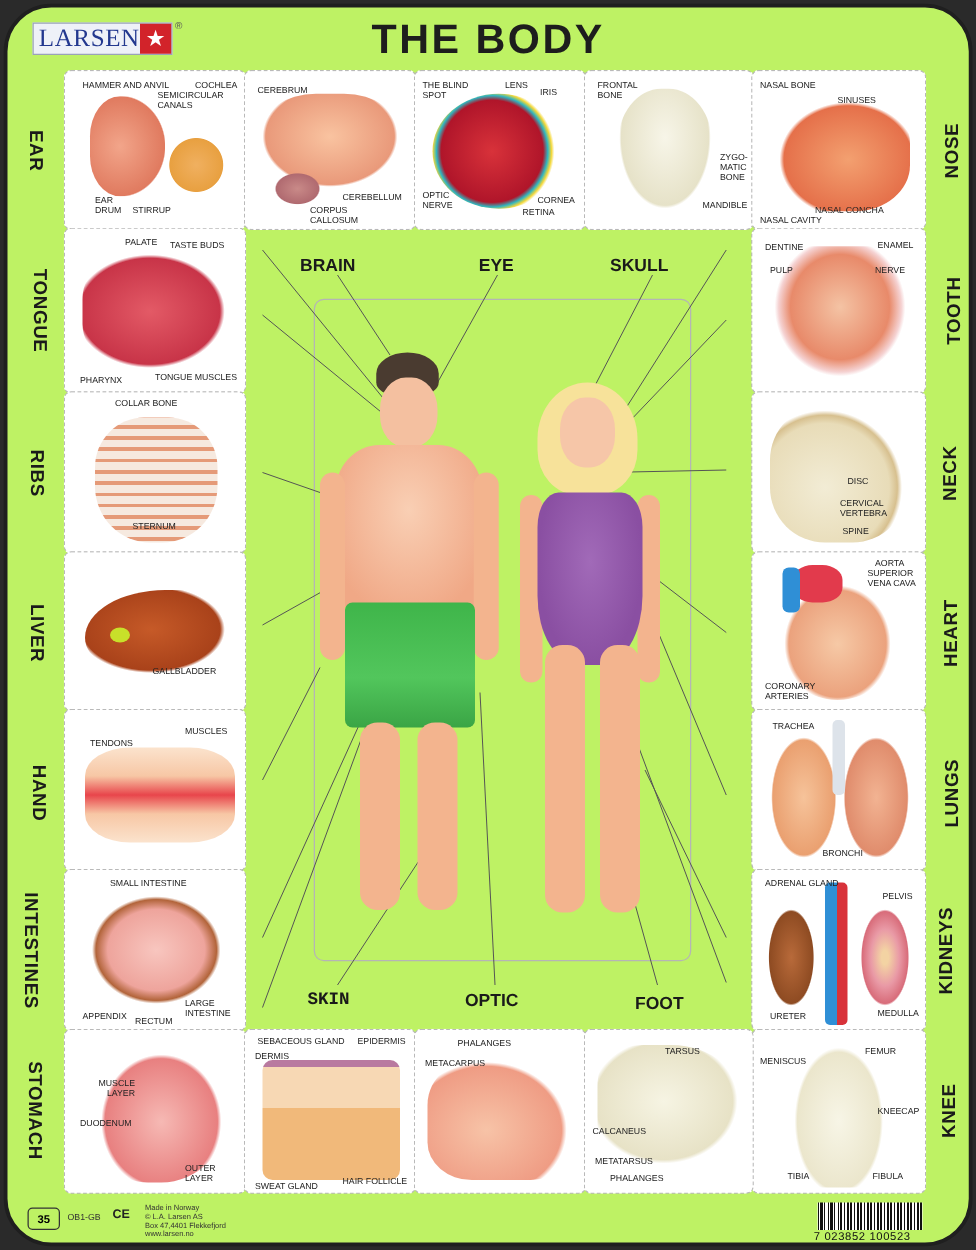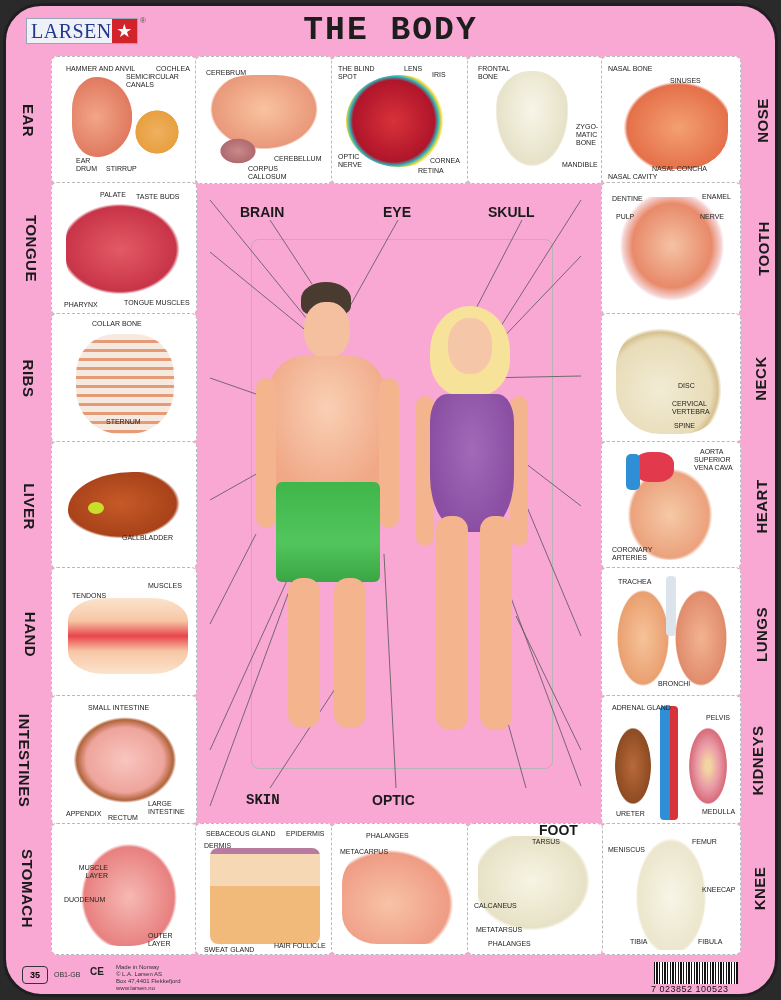--- a/index.html
+++ b/index.html
@@ -1,39 +1,39 @@
 <!DOCTYPE html>
 <html><head>
 <meta charset="utf-8">
 <style>
   * { box-sizing: border-box; margin: 0; padding: 0; }
   html, body { width: 781px; height: 1000px; background: #2a2a2a; overflow: hidden; }
   body { font-family: "Liberation Sans", sans-serif; position: relative; }
   .board {
     position: absolute; left: 3px; top: 3px; width: 775px; height: 994px;
-    background: #f9a8d4; border-radius: 38px;
+    background: #bef264; border-radius: 38px;
     border: 3px solid #1f1f1f;
   }
   .logo {
     position: absolute; left: 20px; top: 12px; height: 26px; width: 112px;
     display: flex; align-items: stretch;
     border: 1px solid #9aa3b8; background: #eef1f8;
   }
   .logo-text {
     flex: 1; color: #23388f; font-family: "Liberation Serif", serif;
     font-size: 20px; line-height: 24px; padding-left: 4px; letter-spacing: 0.5px;
   }
   .logo-star {
     width: 26px; background: #d2232a; color: #fff; display: flex;
     align-items: center; justify-content: center; font-size: 18px;
   }
   .logo-reg { position: absolute; left: 134px; top: 10px; font-size: 8px; color: #555; }
   .title {
     position: absolute; left: 0; right: 0; top: 6px; text-align: center;
-    font-family: Liberation Mono, monospace; font-weight: bold; font-size: 33px;
+    font-family: Liberation Sans, sans-serif; font-weight: bold; font-size: 33px;
     letter-spacing: 2px; color: #1d1d1d;
   }
   .tile {
     position: absolute; background: #fff;
     border: 1.5px dashed #b9b9b9; border-radius: 6px; overflow: hidden;
   }
   .tile .lbl {
     position: absolute; font-size: 7px; color: #222; line-height: 8px;
     text-transform: uppercase; white-space: nowrap;
   }
@@ -243,21 +243,21 @@
   <span class="side-label side-right" style="left:728px;top:492px;">HEART</span>
   <span class="side-label side-right" style="left:728px;top:620px;">LUNGS</span>
   <span class="side-label side-right" style="left:716px;top:746px;">KIDNEYS</span>
   <span class="side-label side-right" style="left:732px;top:874px;">KNEE</span>
 
   <span class="center-label" style="left:234px;top:198px;">BRAIN</span>
   <span class="center-label" style="left:377px;top:198px;">EYE</span>
   <span class="center-label" style="left:482px;top:198px;">SKULL</span>
   <span class="center-label" style="left:240px;top:786px;font-family:Liberation Mono, monospace;">SKIN</span>
   <span class="center-label" style="left:366px;top:786px;">OPTIC</span>
-  <span class="center-label" style="left:502px;top:816px;margin-left:31px;">FOOT</span>
+  <span class="center-label" style="left:502px;top:788px;">FOOT</span>
 
   <div class="puzzle-frame"></div>
 
   <svg style="position:absolute;left:0;top:0;" width="775" height="994">
     <g stroke="#555" stroke-width="0.8" fill="none">
       <line x1="204" y1="194" x2="318" y2="334"></line>
       <line x1="264" y1="214" x2="306" y2="278"></line>
       <line x1="392" y1="214" x2="334" y2="318"></line>
       <line x1="516" y1="214" x2="464" y2="314"></line>
       <line x1="575" y1="194" x2="476" y2="350"></line>

